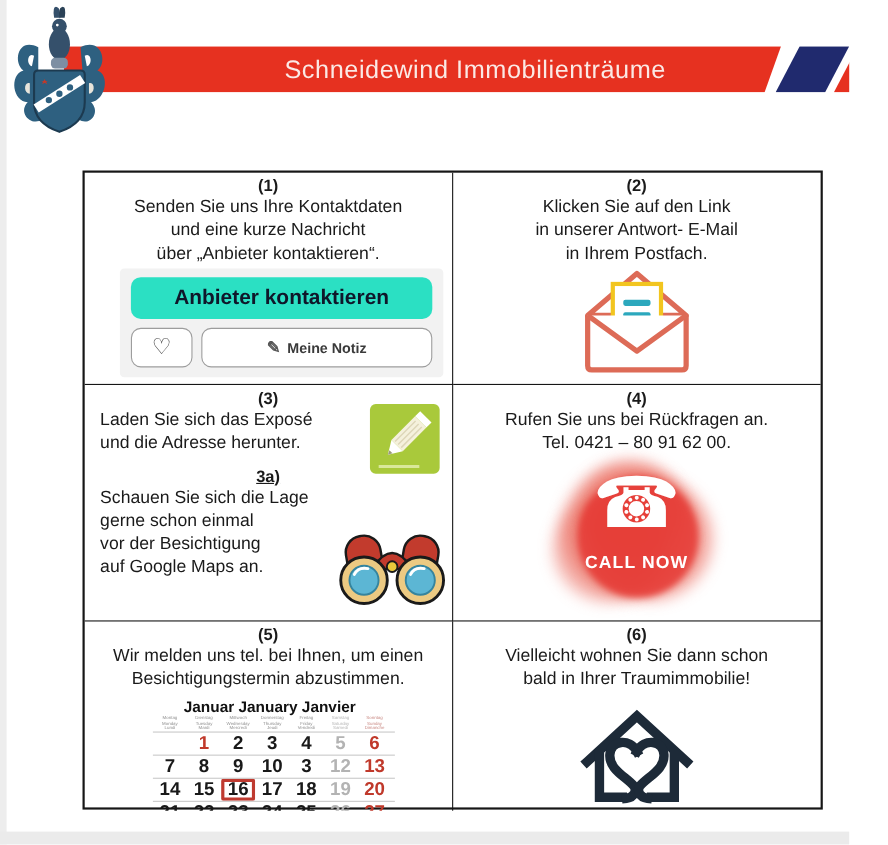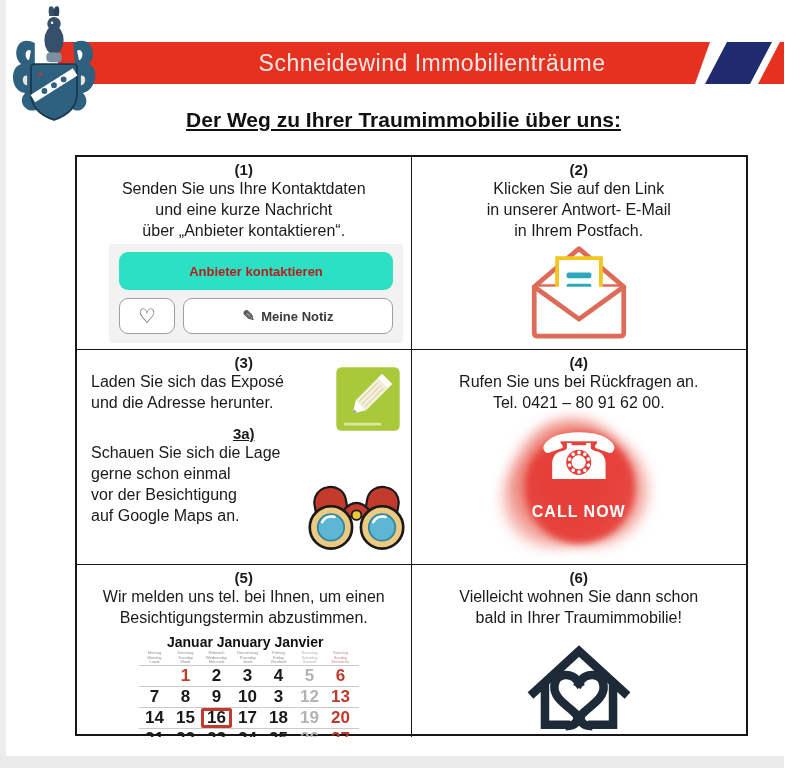--- a/index.html
+++ b/index.html
@@ -1,17 +1,17 @@
 <!DOCTYPE html>
 <html style="--banner-red: #e63120; --banner-navy: #202a6e; --accent: #2be0c3;"><head>
 <meta charset="utf-8">
 <style>
   html,body{margin:0;padding:0;background:#fff;}
   .page{position:relative;width:772px;height:768px;background:#fff;overflow:hidden;
-        font-family:"Liberation Sans",sans-serif;color:#1a1a1a;padding-left:12px;}
+        font-family:"Liberation Sans",sans-serif;color:#1a1a1a;}
   .edge-left{position:absolute;left:0;top:0;width:6px;height:768px;background:#ededed;}
   .edge-bottom{position:absolute;left:0;top:756px;width:807px;height:12px;background:#ebebeb;}
   .edge-right{position:absolute;left:802px;top:0;width:5px;height:768px;background:#efefef;}
 
   
   .banner-red{position:absolute;left:58px;top:42px;width:652px;height:42px;background:var(--banner-red);
     clip-path:polygon(0 0,100% 0,calc(100% - 15px) 100%,0 100%);display:flex;align-items:center;}
   .banner-text{width:100%;text-align:center;padding-left:96px;color:#fbe9e5;font-size:23px;letter-spacing:.5px;}
   .stripe{position:absolute;top:42px;height:42px;}
   .stripe-navy{left:705px;width:67px;background:var(--banner-navy);
@@ -34,21 +34,21 @@
   .num{font-weight:bold;font-size:15px;text-align:center;margin-top:4px;}
   .line{margin:0;font-size:16px;line-height:21px;}
   .center{text-align:center;}
   .txt-left{padding-left:14px;}
   .subnum{font-weight:bold;font-size:15px;text-decoration:underline;text-align:center;margin-top:12px;}
 
   
   .widget{position:absolute;left:32px;top:87px;width:294px;height:99px;background:#f2f2f2;
     border-radius:4px;padding:8px 10px;box-sizing:border-box;}
   .contact-btn{display:block;width:100%;height:38px;background:var(--accent);border:none;border-radius:9px;
-    font-family:inherit;font-weight:bold;font-size:13px;color:#b91c1c;cursor:pointer;}
+    font-family:inherit;font-weight:bold;font-size:19px;color:#0f172a;cursor:pointer;}
   .widget-row{display:flex;gap:8px;margin-top:8px;}
   .heart-btn{width:56px;height:36px;background:#fff;border:1.5px solid #9d9d9d;border-radius:9px;
     font-size:20px;color:#3c3c3c;line-height:1;cursor:pointer;}
   .note-btn{flex:1;height:36px;background:#fff;border:1.5px solid #9d9d9d;border-radius:9px;
     font-family:inherit;font-weight:bold;font-size:13px;color:#3a3a3a;cursor:pointer;
     display:flex;align-items:center;justify-content:center;gap:6px;}
   .note-btn .glyph{font-size:15px;color:#555;}
 
   .icon-center{display:flex;justify-content:center;}
   .green-icon{position:absolute;right:10px;top:16px;}
@@ -115,21 +115,20 @@
     <g>
       <path d="M30 62 L70 62 Q74 62 74 66 L74 92 Q74 112 50 120 Q26 112 26 92 L26 66 Q26 62 30 62 Z" fill="#2e6080" stroke="#1c3a50" stroke-width="2"></path>
       <path d="M28 98 L72 70" stroke="#ffffff" stroke-width="9"></path>
       <circle cx="40" cy="90" r="3" fill="#2e6080"></circle>
       <circle cx="50" cy="84" r="3" fill="#2e6080"></circle>
       <circle cx="60" cy="78" r="3" fill="#2e6080"></circle>
       <path d="M36 70 l2.5 5 -5.5 -3 h6 l-5.5 3 Z" fill="#c0392b"></path>
     </g>
   </svg>
 
-  <h1 class="title">Der Weg zu Ihrer Traumimmobilie über uns:</h1>
 
   <div class="steps-table">
 
     <div class="cell">
       <div class="num">(1)</div>
       <p class="line center">Senden Sie uns Ihre Kontaktdaten</p>
       <p class="line center">und eine kurze Nachricht</p>
       <p class="line center">über „Anbieter kontaktieren“.</p>
       <div class="widget">
         <button class="contact-btn">Anbieter kontaktieren</button>

